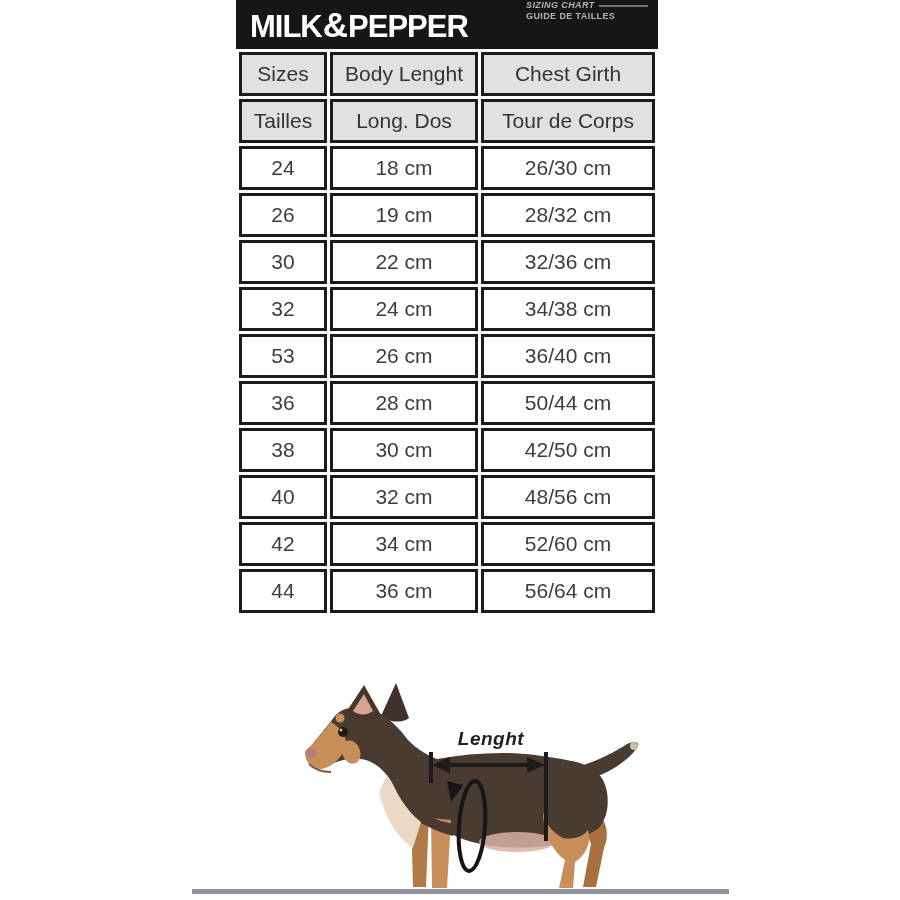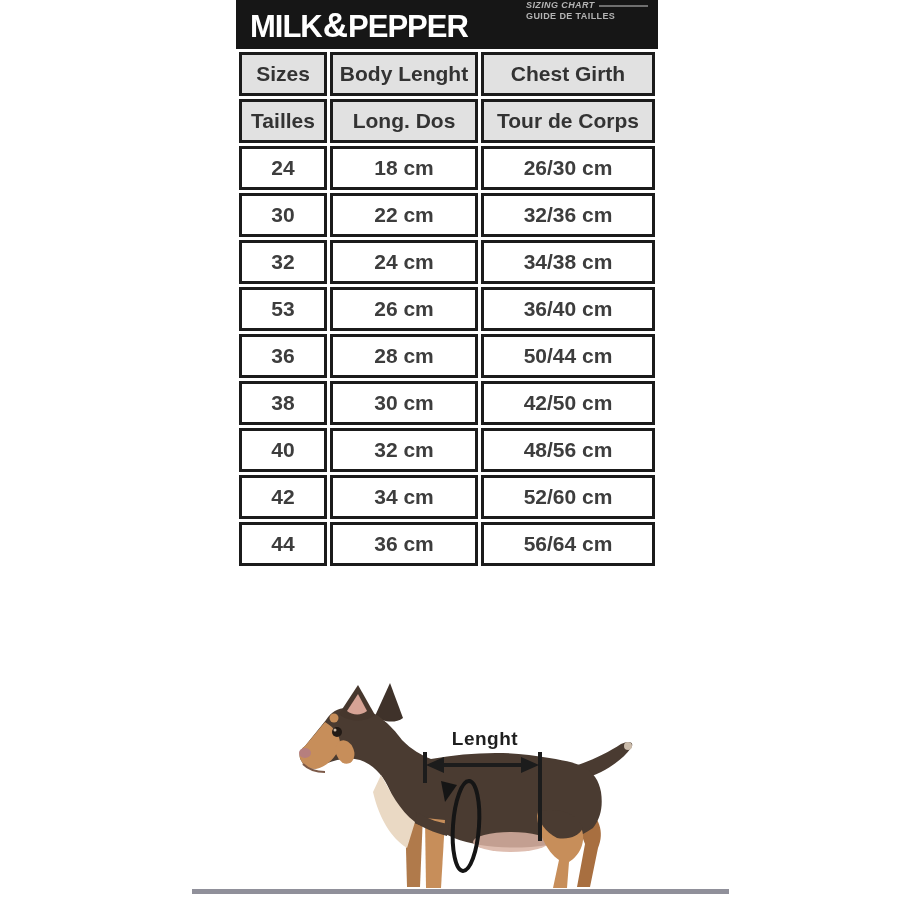--- a/index.html
+++ b/index.html
@@ -23,26 +23,26 @@
   table.size-table{
     position:absolute;left:236px;top:49px;width:422px;
     border-collapse:separate;border-spacing:3px;table-layout:fixed;
   }
   .size-table col.c1{width:88px;}
   .size-table col.c2{width:148px;}
   .size-table col.c3{width:174px;}
   .size-table th,.size-table td{
     border:3px solid var(--table-border,#1b1b1b);
     height:38px;padding:0;text-align:center;vertical-align:middle;
-    font-size:21px;font-weight:700;color:#3d3d3d;background:#fff;overflow:hidden;
+    font-size:21px;font-weight:400;color:#3d3d3d;background:#fff;overflow:hidden;
   }
   .size-table th{background:var(--header-cell-bg,#e1e1e1);color:#333;}
 
   
-  .dog-area{position:absolute;left:279px;top:680px;width:370px;height:218px;}
+  .dog-area{position:absolute;left:285px;top:680px;width:370px;height:218px;font-style:italic;}
   .dog-svg{position:absolute;left:0;top:0;width:370px;height:218px;}
   .length-label{
     position:absolute;left:150px;top:48px;width:112px;text-align:center;
     font-size:19px;font-weight:bold;color:#1f1f1f;letter-spacing:.5px;
   }
   .floor-bar{position:absolute;left:192px;top:889px;width:537px;height:5px;background:var(--floor-bar,#90909a);}
 </style>
 </head>
 <body>
 
@@ -75,20 +75,25 @@
           <th>Tailles</th>
           <th>Long. Dos</th>
           <th>Tour de Corps</th>
         </tr>
       </thead>
     <tbody>
         <tr>
           <td>24</td>
           <td>18 cm</td>
           <td>26/30 cm</td>
+        </tr>
+        <tr>
+          <td>26</td>
+          <td>19 cm</td>
+          <td>28/32 cm</td>
         </tr>
         <tr>
           <td>30</td>
           <td>22 cm</td>
           <td>32/36 cm</td>
         </tr>
         <tr>
           <td>32</td>
           <td>24 cm</td>
           <td>34/38 cm</td>

